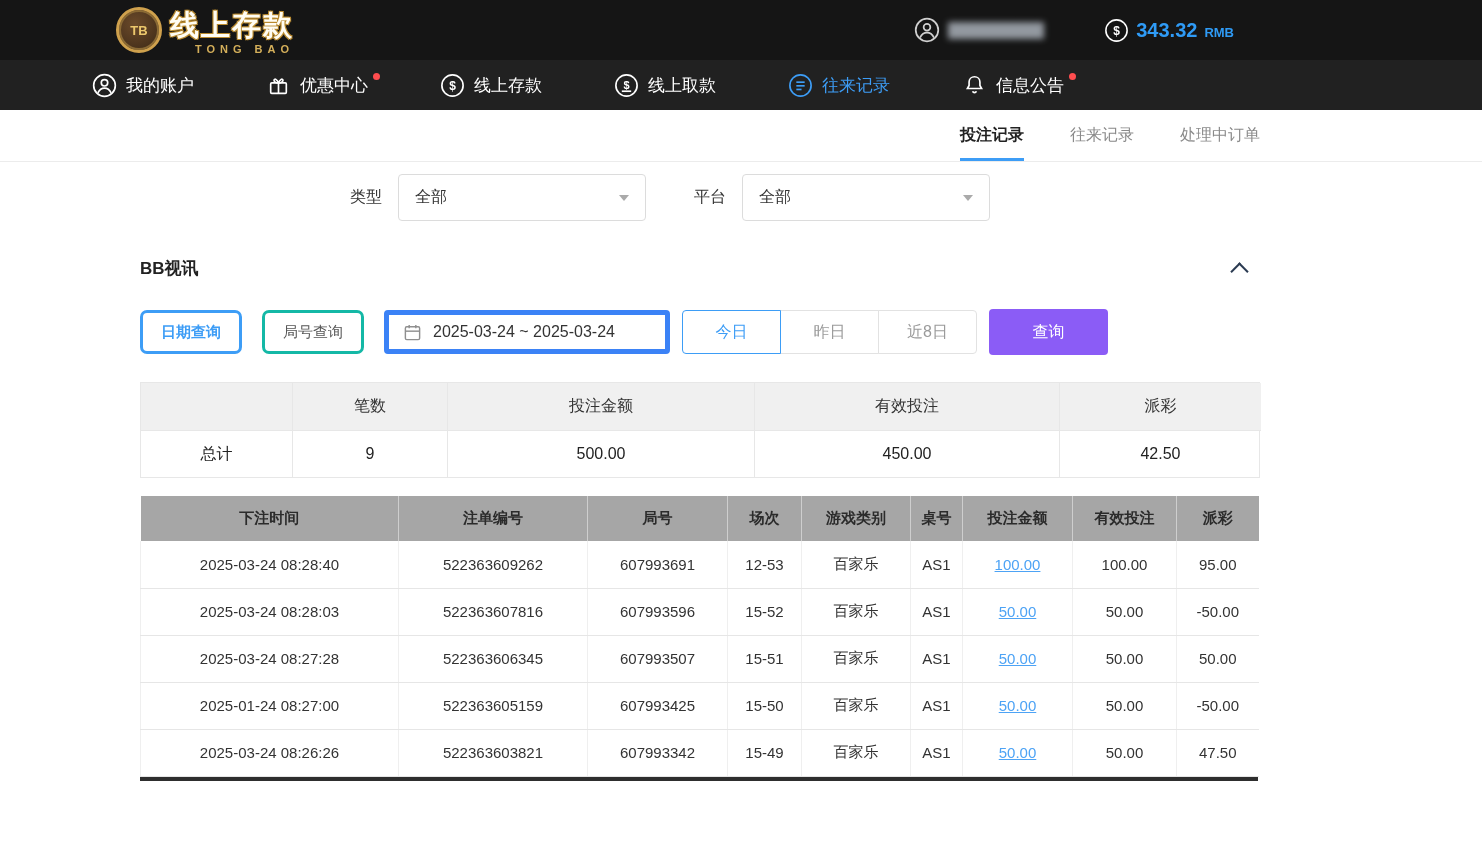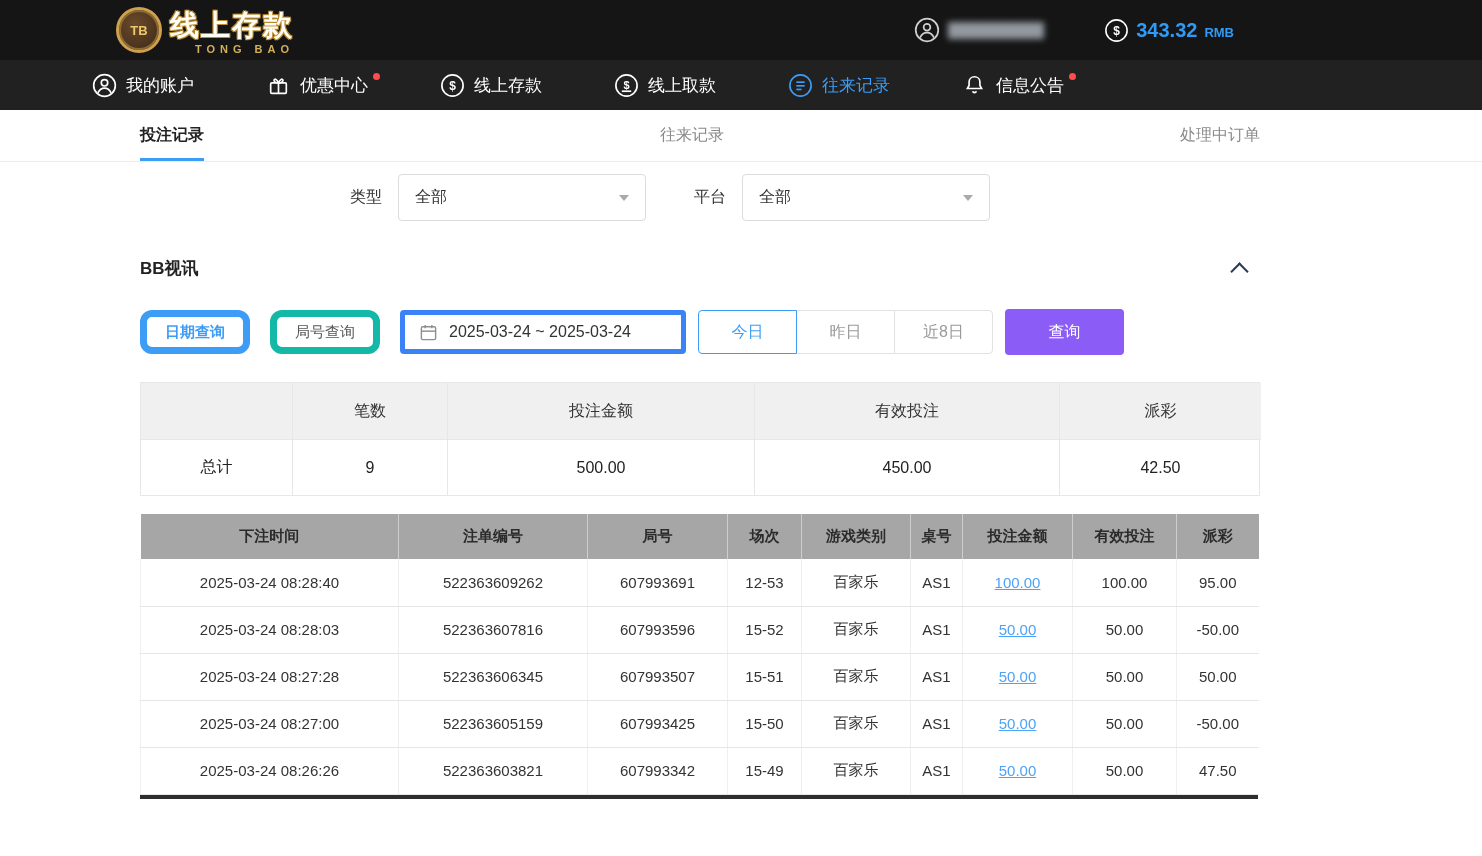--- a/index.html
+++ b/index.html
@@ -28,21 +28,21 @@
 
   
   .navbar { height:50px; background:#212121; display:flex; align-items:center; padding-left:92px; }
   .nav-item { position:relative; display:flex; align-items:center; gap:9px; color:#fff;
     font-size:17px; margin-right:72px; cursor:pointer; white-space:nowrap; }
   .nav-item.active { color:#3d9df6; }
   .dot { position:absolute; top:0px; right:-12px; width:7px; height:7px; border-radius:50%; background:#ff4d4f; }
 
   
   .subnav { height:52px; background:#fff; border-bottom:1px solid #ececec; }
-  .subnav-inner { width:1120px; margin-left:140px; height:100%; display:flex; justify-content:space-between; gap:46px; }
+  .subnav-inner { width:1120px; margin-left:140px; height:100%; display:flex; justify-content:flex-end; gap:46px; }
   .tab { position:relative; height:100%; display:flex; align-items:center; font-size:16px; color:#8a8a8a; cursor:pointer; }
   .tab.active { color:#222; font-weight:bold; }
   .tab.active::after { content:""; position:absolute; left:0; right:0; bottom:0; height:3px; background:#3d9df6; }
 
   
   .content { width:1120px; margin-left:140px; }
 
   .filter-row { display:flex; align-items:center; margin:12px 0 0 210px; }
   .f-label { font-size:16px; color:#333; margin-right:16px; }
   .select { position:relative; width:248px; height:47px; border:1px solid #dcdcdc; border-radius:4px;
@@ -53,39 +53,39 @@
 
   .section-row { display:flex; align-items:center; justify-content:space-between; cursor:pointer; }
   .section-row.crown { padding:32px 14px 22px 0; border-bottom:1px solid #ebebeb; }
   .section-row.bb { padding:36px 14px 0 0; }
   .section-title { font-size:17px; font-weight:bold; color:#222; }
   .chev { width:13px; height:13px; border-right:2.5px solid #c9c9c9; border-bottom:2.5px solid #c9c9c9; }
   .chev.down { transform:rotate(45deg); margin-top:-6px; }
   .chev.up { border-color:#2b3b52; transform:rotate(-135deg); margin-top:6px; }
 
   .query-row { margin-top:29px; display:flex; align-items:center; height:46px; }
-  .q-btn { height:44px; padding:0 18px; border:7px solid #14b8a6; border-radius:12px; background:#fff;
+  .q-btn { height:44px; padding:0 18px; border:3px solid #14b8a6; border-radius:7px; background:#fff;
     font-size:15px; color:#555; display:flex; align-items:center; cursor:pointer; }
   .q-btn.primary-outline { border-color:#3d9df6; color:#3d9df6; font-weight:bold; }
   .q-btn + .q-btn { margin-left:20px; }
   .date-field { margin-left:20px; width:286px; height:44px; border:5px solid #3b82f6; border-radius:4px;
     display:flex; align-items:center; gap:11px; padding:0 14px; font-size:16px; color:#333; cursor:pointer; background:#fff; }
   .seg { display:flex; margin-left:12px; }
   .seg-btn { width:99px; height:44px; display:flex; align-items:center; justify-content:center;
     border:1px solid #e2e2e2; color:#9a9a9a; font-size:16px; background:#fff; cursor:pointer; margin-left:-1px; }
   .seg-btn:first-child { border-radius:4px 0 0 4px; margin-left:0; }
   .seg-btn:last-child { border-radius:0 4px 4px 0; }
   .seg-btn.active { border-color:#3d9df6; color:#3d9df6; z-index:1; }
   .search-btn { margin-left:12px; width:119px; height:46px; background:#8b5cf6; color:#fff; border:none;
     border-radius:4px; font-size:16px; cursor:pointer; }
 
   
   .summary { margin-top:27px; display:grid; grid-template-columns:151px 155px 307px 305px 202px;
     border:1px solid #e7e7e7; }
-  .s-cell { height:56px; display:flex; align-items:center; justify-content:center; font-size:16px; border-left:1px solid #e7e7e7; }
+  .s-cell { height:47px; display:flex; align-items:center; justify-content:center; font-size:16px; border-left:1px solid #e7e7e7; }
   .s-cell.first { border-left:none; }
   .s-h { background:#f0f0f0; color:#333; }
   .s-b { border-top:1px solid #e7e7e7; color:#222; font-weight:500; }
 
   
   .bet-table { margin-top:18px; border-collapse:collapse; width:1118px; table-layout:fixed; }
   .bet-table th { background:#a6a6a6; color:#2b2b2b; font-size:15px; font-weight:bold; height:45px;
     border-right:1px solid rgba(255,255,255,.45); }
   .bet-table th:last-child { border-right:none; }
   .bet-table td { height:47px; text-align:center; font-size:15px; color:#333;
@@ -294,21 +294,21 @@
         <td>522363606345</td>
         <td>607993507</td>
         <td>15-51</td>
         <td>百家乐</td>
         <td>AS1</td>
         <td><a class="bet-link">50.00</a></td>
         <td>50.00</td>
         <td class="payout">50.00</td>
       </tr>
       <tr>
-        <td>2025-03-24 08:27:00</td>
+        <td>2025-01-24 08:27:00</td>
         <td>522363605159</td>
         <td>607993425</td>
         <td>15-50</td>
         <td>百家乐</td>
         <td>AS1</td>
         <td><a class="bet-link">50.00</a></td>
         <td>50.00</td>
         <td class="payout neg">-50.00</td>
       </tr>
       <tr>

